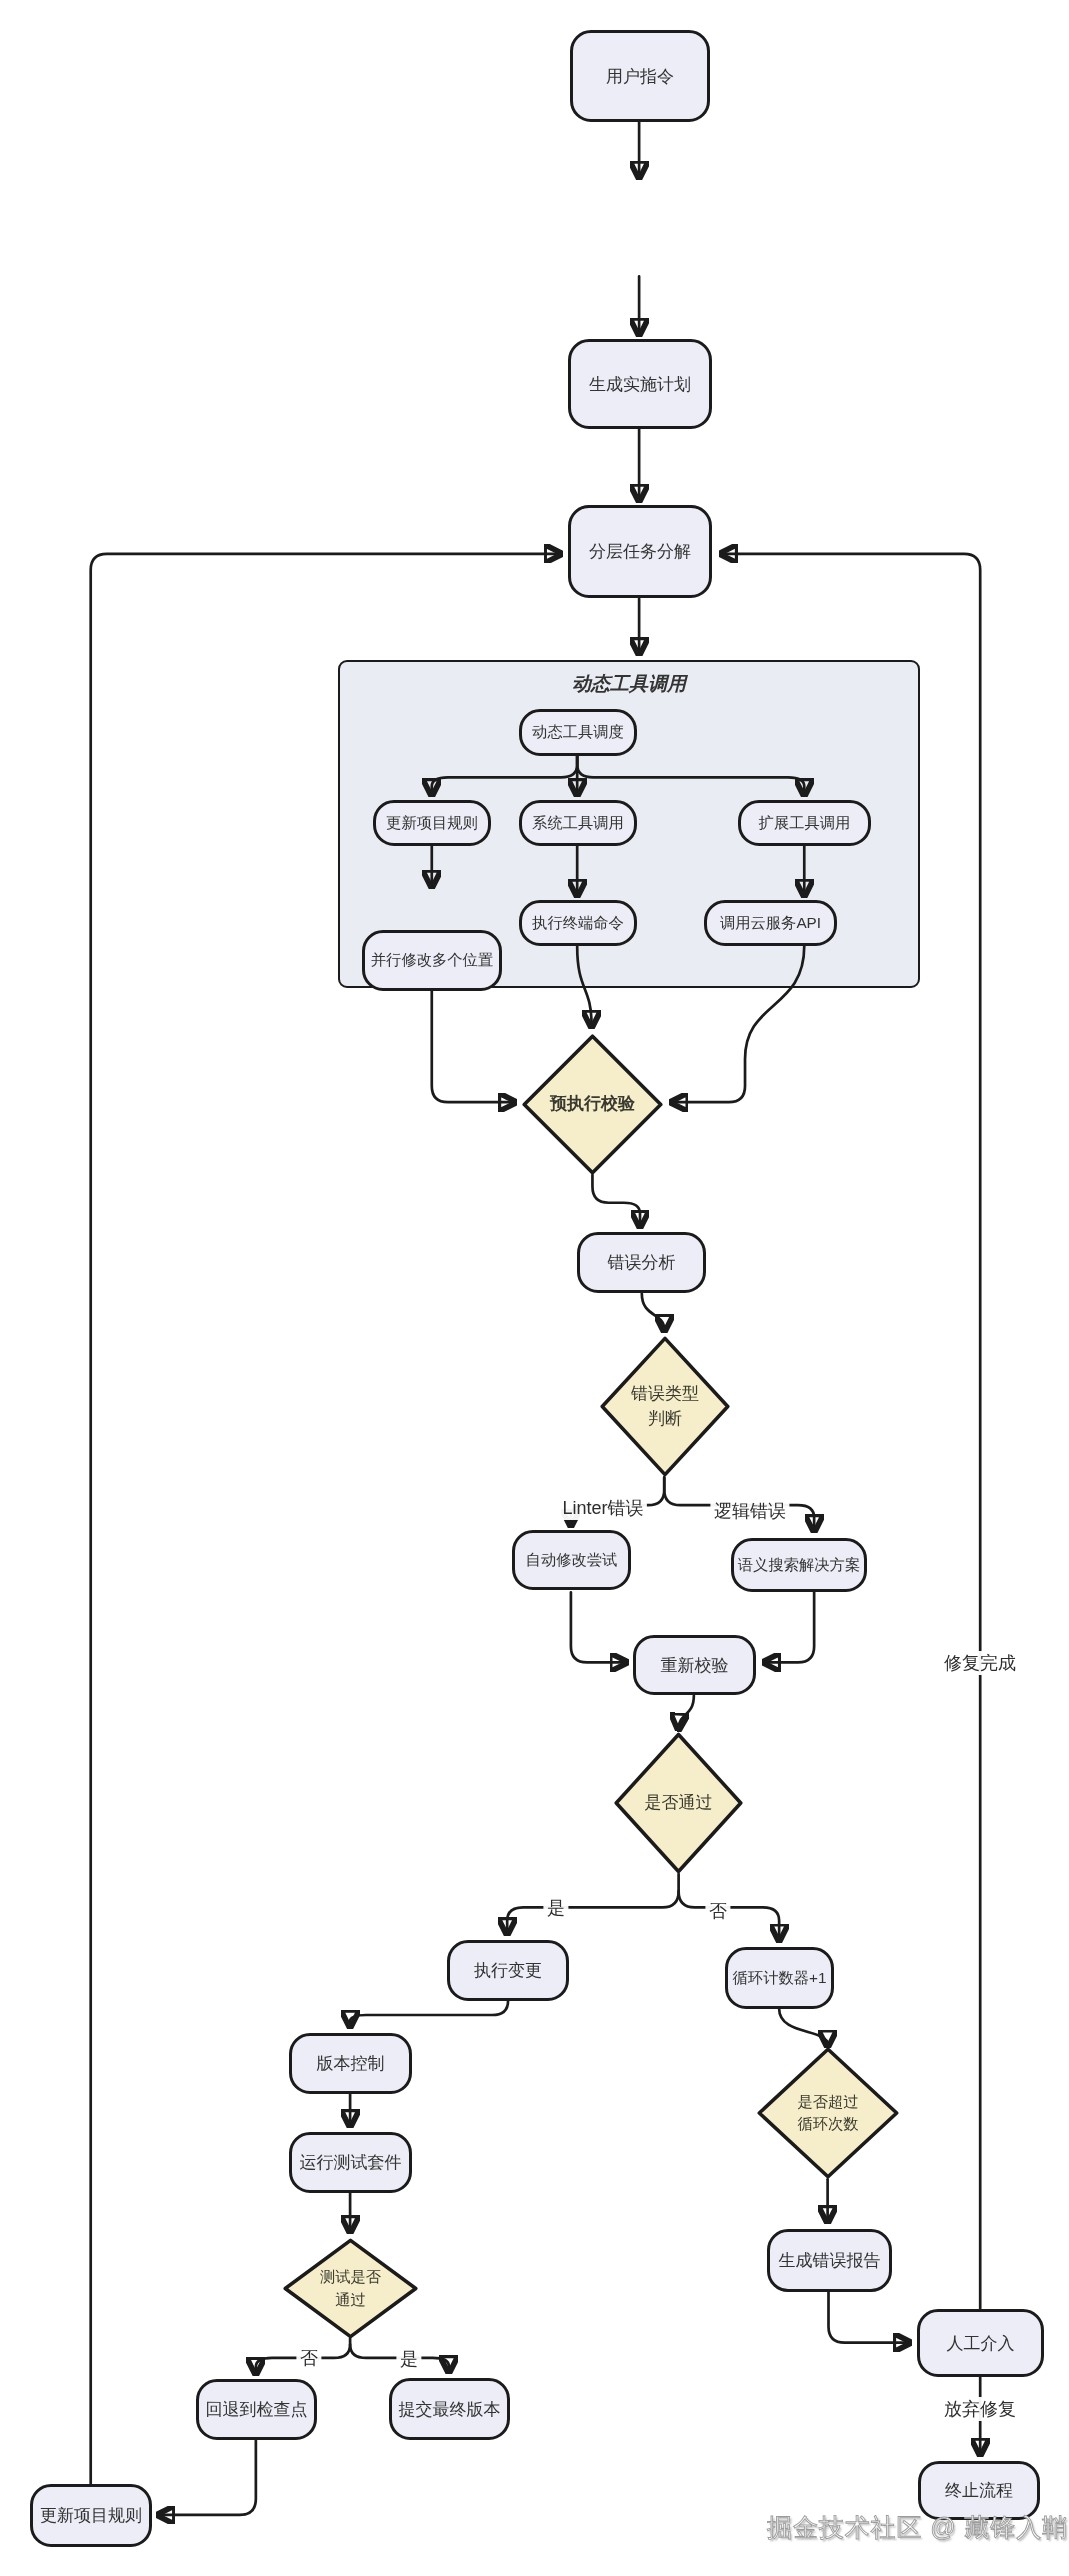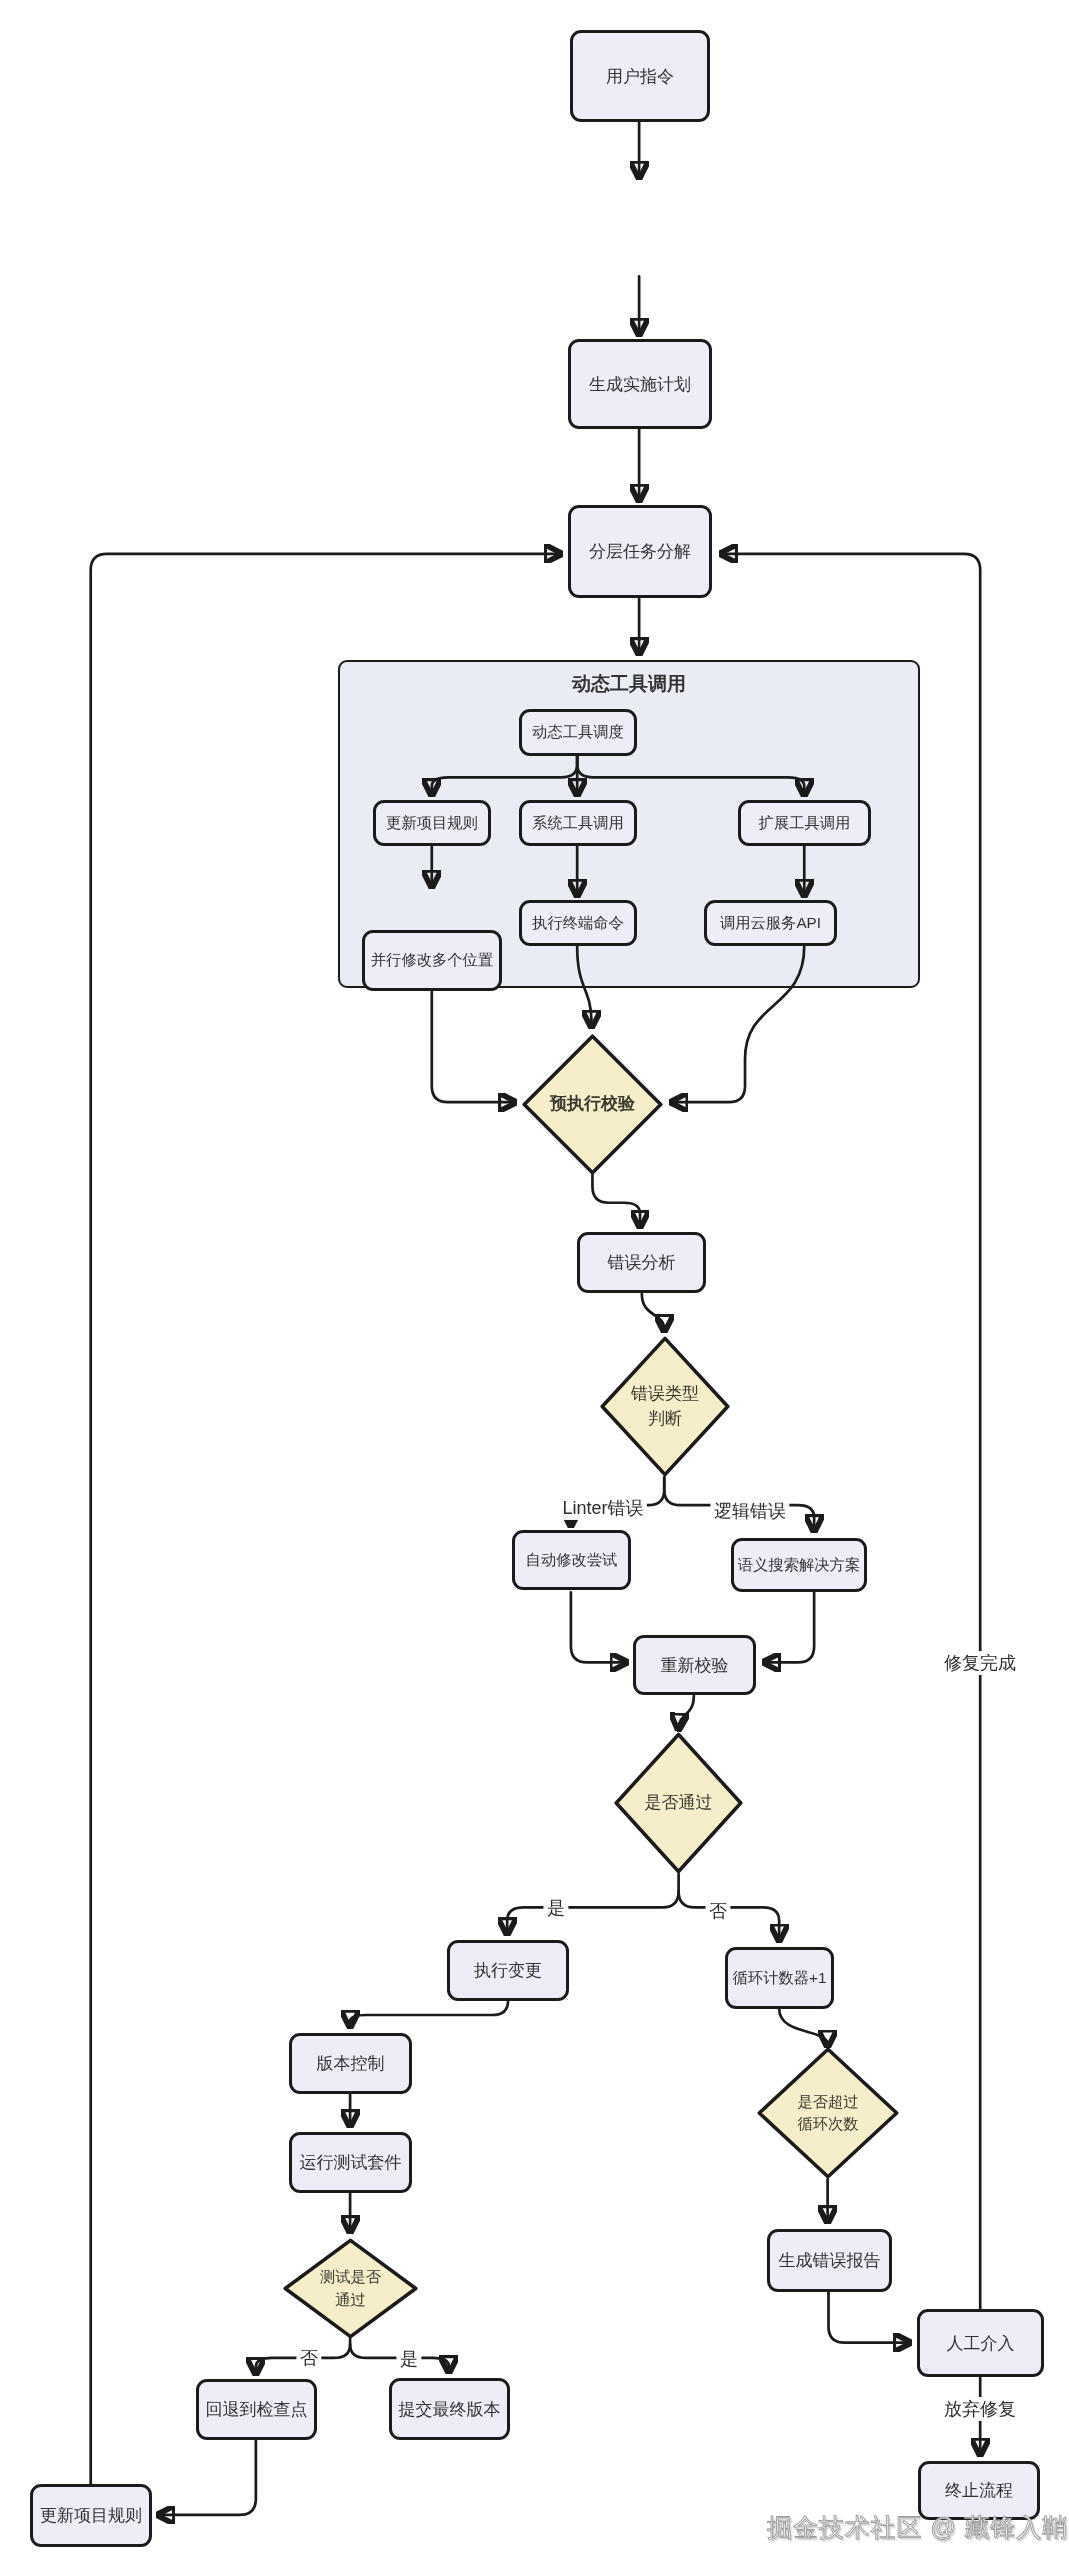--- a/index.html
+++ b/index.html
@@ -3,26 +3,26 @@
 <meta charset="utf-8">
 <style>
   :root{
     --node-fill:#ecedf7; --node-border:#1b1b1b; --container-fill:#eaecf3;
     --diamond-fill:#f6eeca; --line:#1b1b1b; --text:#333333; --label-text:#2d2d2d;
   }
   html,body{margin:0;padding:0;background:#ffffff;}
   #canvas{position:relative;width:1070px;height:2576px;background:#ffffff;overflow:hidden;
           font-family:"Liberation Sans","DejaVu Sans",sans-serif;color:var(--text);}
   .node{position:absolute;box-sizing:border-box;background:var(--node-fill);
-        border:3.1px solid var(--node-border);border-radius:11px;
+        border:3.1px solid var(--node-border);border-radius:21px;
         display:flex;align-items:center;justify-content:center;text-align:center;
         font-size:17px;color:var(--text);white-space:nowrap;z-index:3;}
   .node.sm{font-size:15.3px;}
   .container-box{position:absolute;box-sizing:border-box;background:var(--container-fill);
-        border:2.7px solid var(--node-border);border-radius:9px;z-index:1;}
+        border:2.7px solid var(--node-border);border-radius:9px;z-index:1;font-style:italic;}
   .container-title{position:absolute;top:9px;left:0;right:0;text-align:center;
         font-weight:bold;font-size:19px;color:var(--text);}
   .diamond{position:absolute;z-index:3;}
   .diamond svg{position:absolute;left:0;top:0;width:100%;height:100%;}
   .dlabel{position:absolute;left:0;top:0;right:0;bottom:0;display:flex;align-items:center;
         justify-content:center;text-align:center;font-size:17px;color:#3a392f;
         white-space:pre-line;line-height:1.45;}
   .dlabel.bold{font-weight:bold;}
   .edge-label{position:absolute;transform:translate(-50%,-50%);font-size:18px;
         color:var(--label-text);background:rgba(255,255,255,0.95);padding:0 3.6px;

